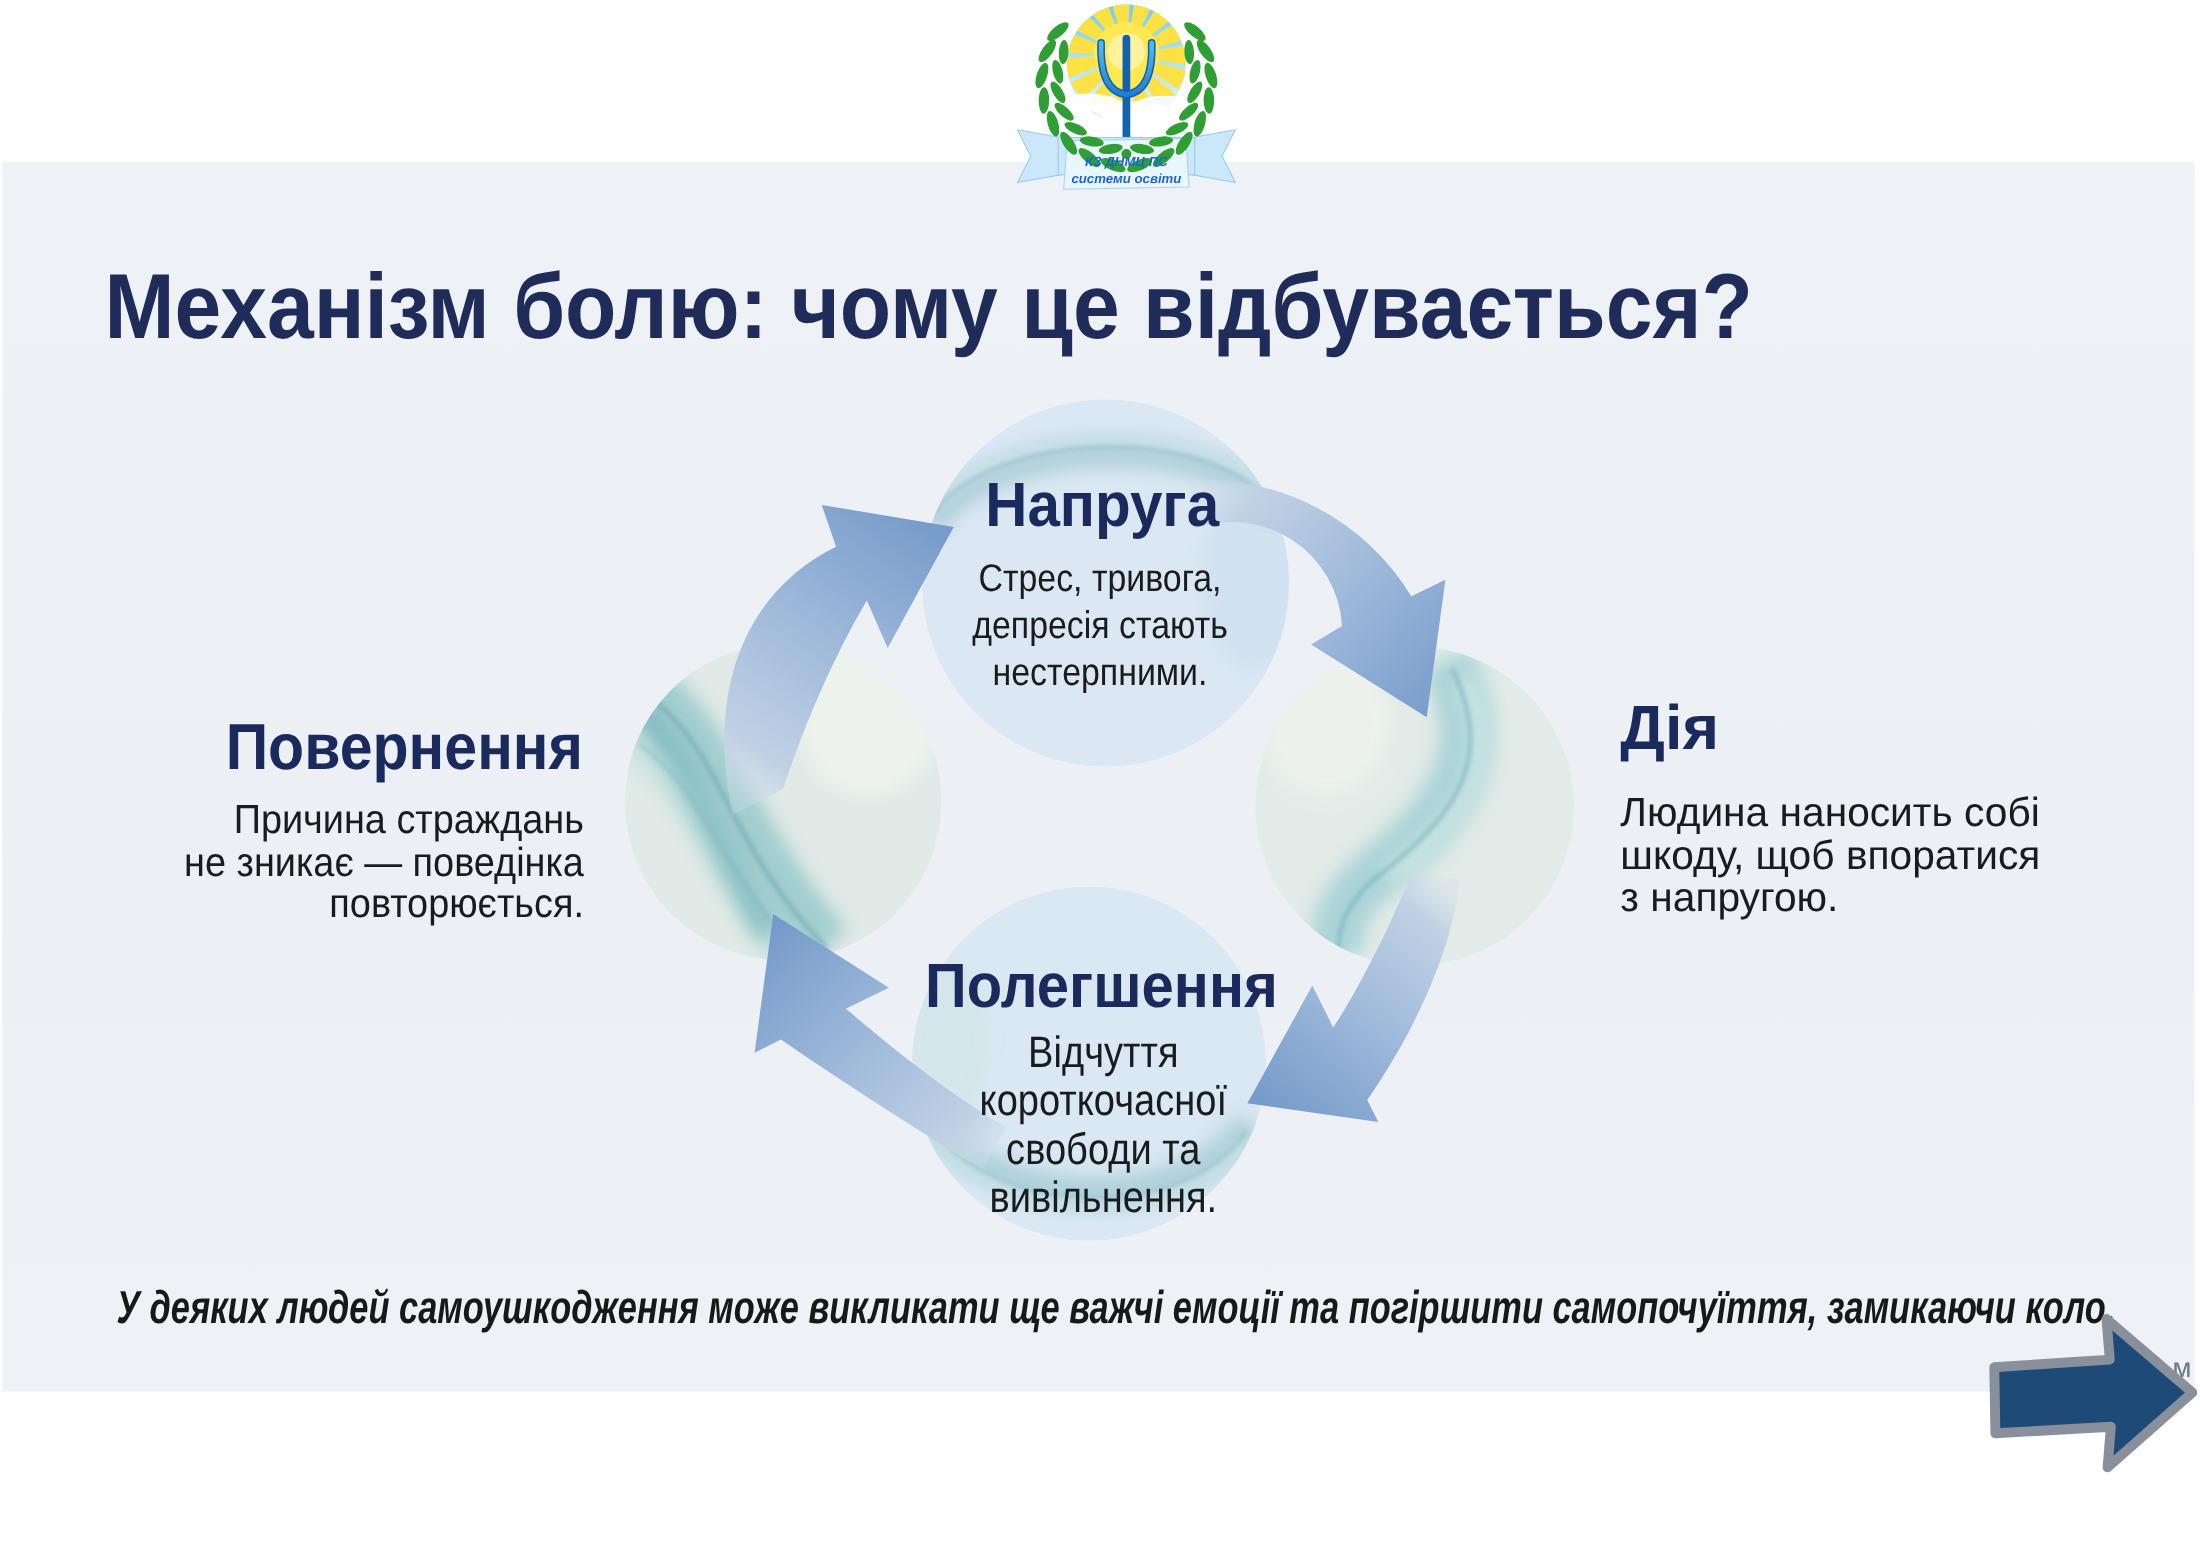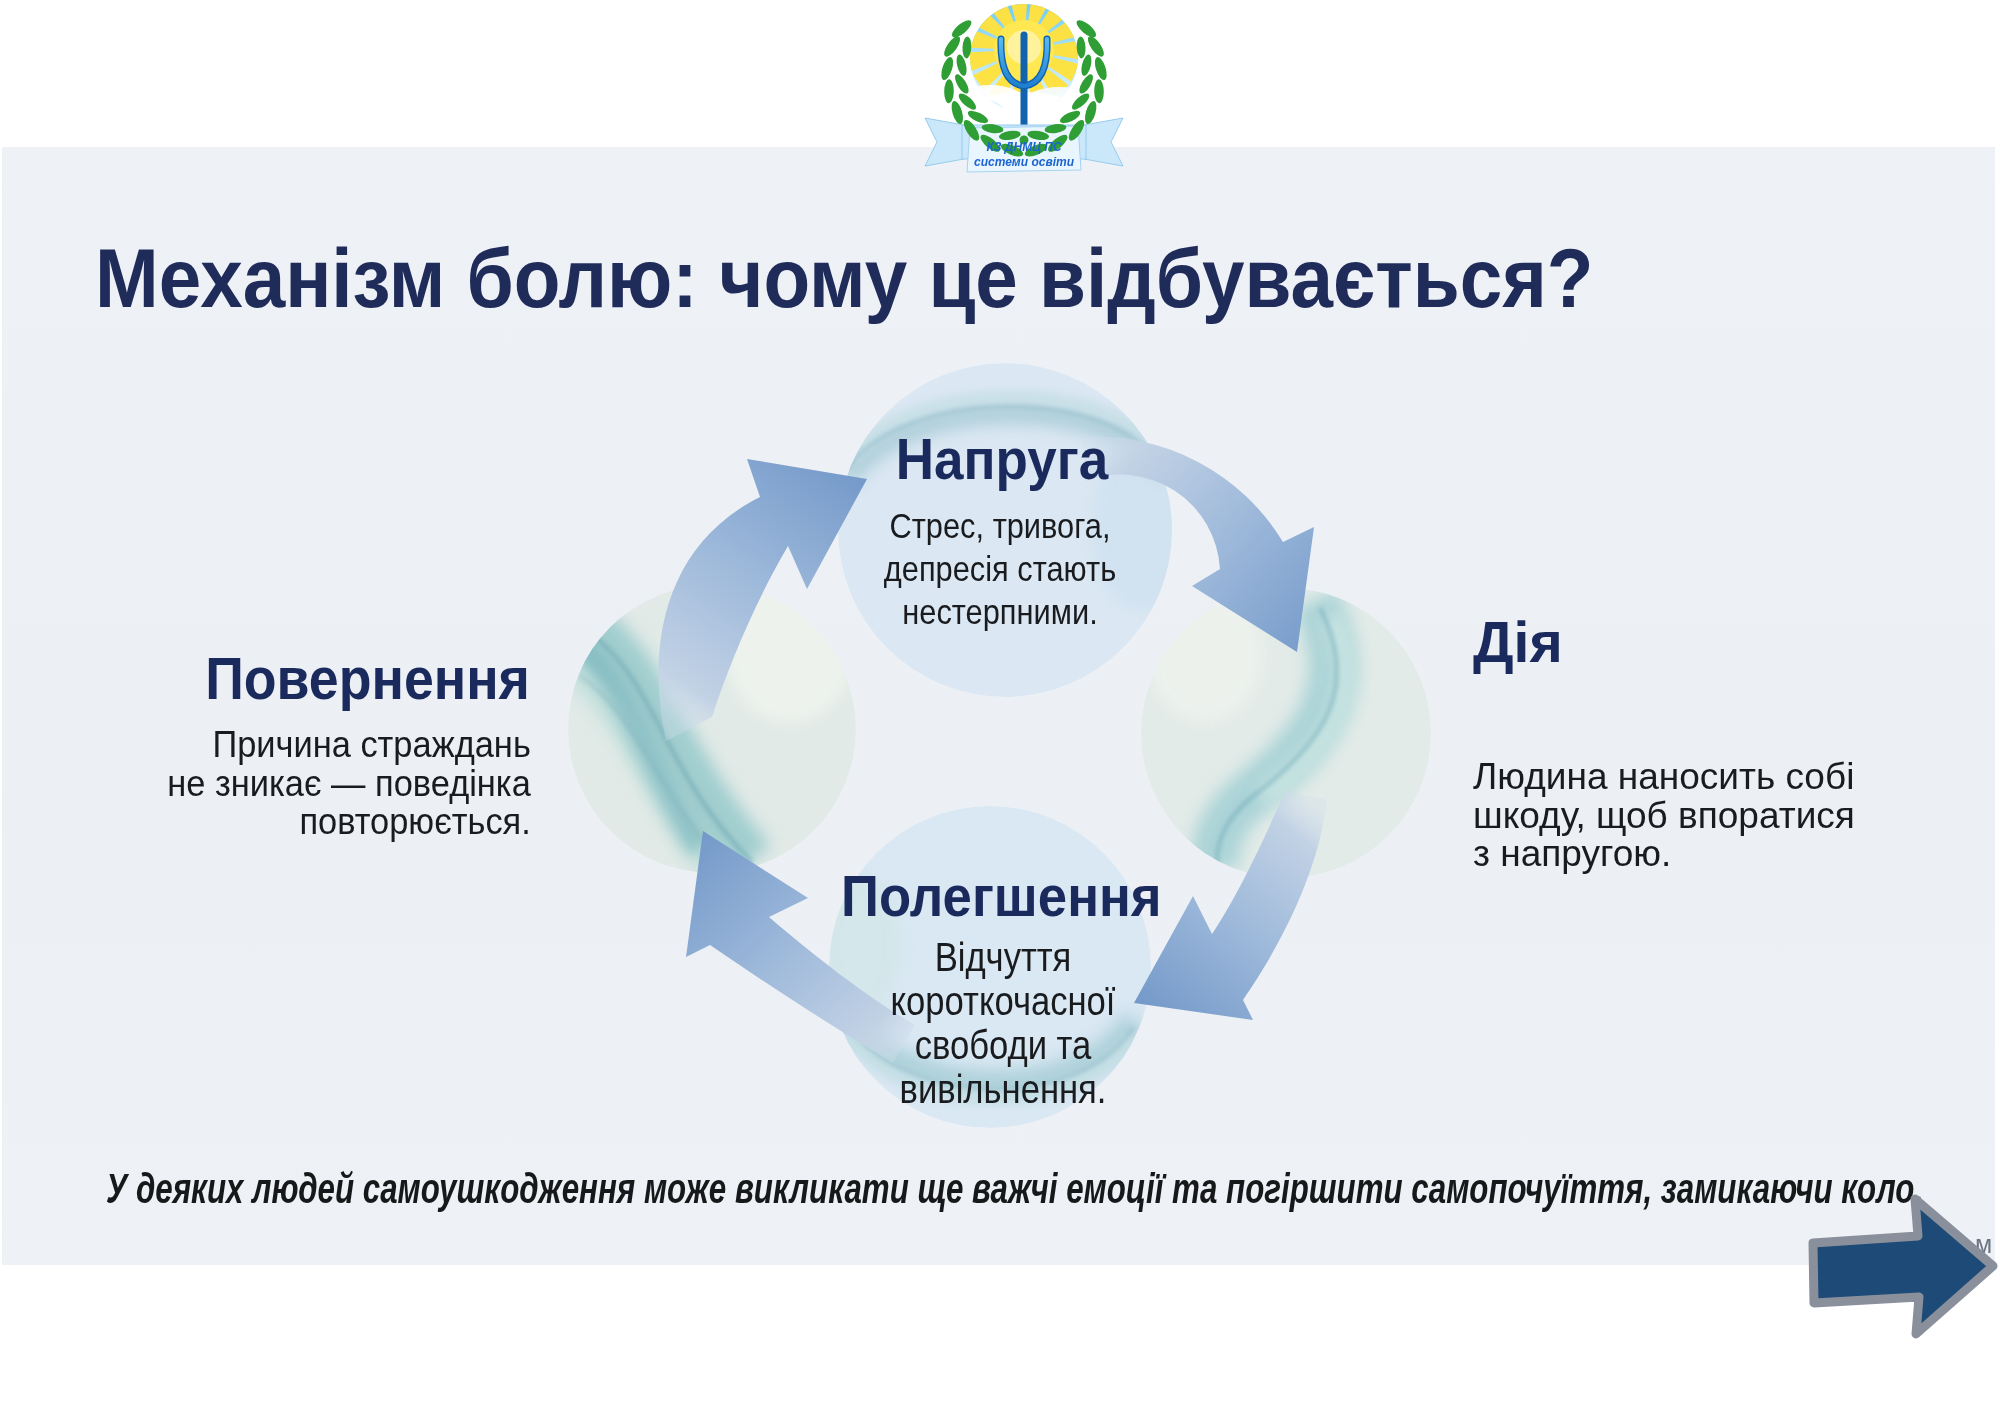--- a/index.html
+++ b/index.html
@@ -111,22 +111,22 @@
   </svg>
 
   <div class="title">Механізм болю: чому це відбувається?</div>
 
   <div class="nhead" style="left:1002px;top:431px;transform:translateX(-50%) scaleX(0.93);transform-origin:center top;">Напруга</div>
   <div class="nbody" style="left:1000px;top:504px;text-align:center;transform:translateX(-50%) scaleX(0.88);transform-origin:center top;">Стрес, тривога,<br>депресія стають<br>нестерпними.</div>
 
   <div class="nhead" style="left:841px;top:868px;transform:translateX(0) scaleX(0.925);transform-origin:left top;">Полегшення</div>
   <div class="nbody" style="left:1003px;top:935px;font-size:40px;line-height:44px;text-align:center;transform:translateX(-50%) scaleX(0.865);transform-origin:center top;">Відчуття<br>короткочасної<br>свободи та<br>вивільнення.</div>
 
-  <div class="nhead" style="left:1473px;top:614px;transform:scaleX(1);transform-origin:left top;">Дія</div>
-  <div class="nbody2" style="left:1473px;top:758px;">Людина наносить собі<br>шкоду, щоб впоратися<br>з напругою.</div>
+  <div class="nhead" style="left:1473px;top:634px;transform:scaleX(1);transform-origin:left top;">Дія</div>
+  <div class="nbody2" style="left:1473px;top:720px;">Людина наносить собі<br>шкоду, щоб впоратися<br>з напругою.</div>
 
   <div class="nhead" style="right:1470px;top:650px;font-size:59px;transform:scaleX(0.91);transform-origin:right top;">Повернення</div>
   <div class="nbody2" style="right:1469px;top:726px;text-align:right;transform:scaleX(0.93);transform-origin:right top;">Причина страждань<br>не зникає — поведінка<br>повторюється.</div>
 
   <div class="botline">У деяких людей самоушкодження може викликати ще важчі емоції та погіршити самопочуїття, замикаючи коло.</div>
   <div class="wm">м</div>
 
   <svg style="position:absolute;left:924px;top:0" width="200" height="178" viewBox="0 0 200 178">
     <defs>
       <linearGradient id="sky" x1="0" y1="0" x2="0" y2="1">

